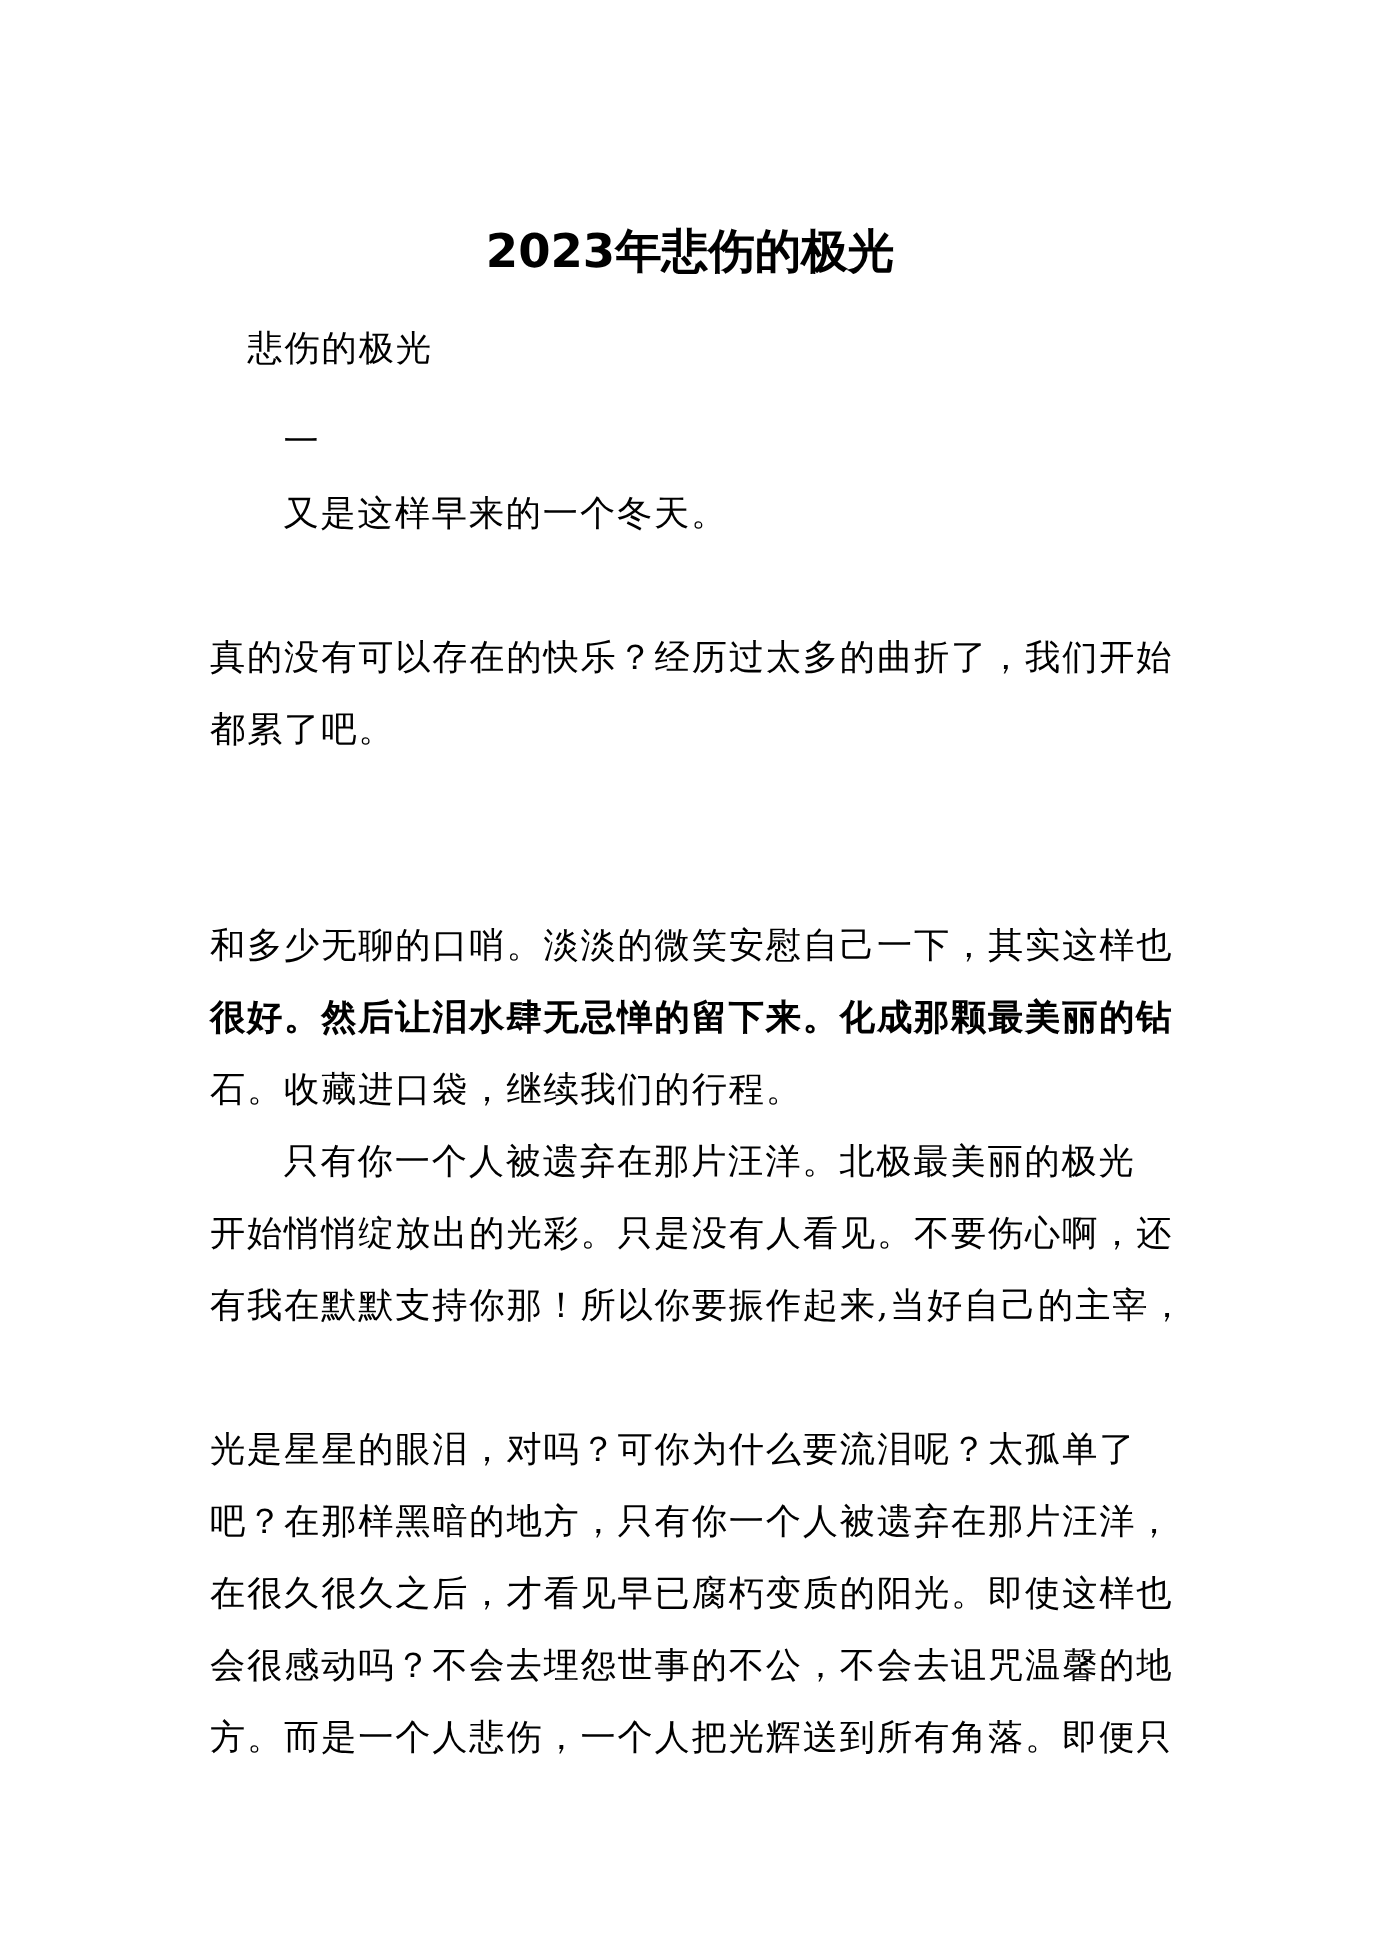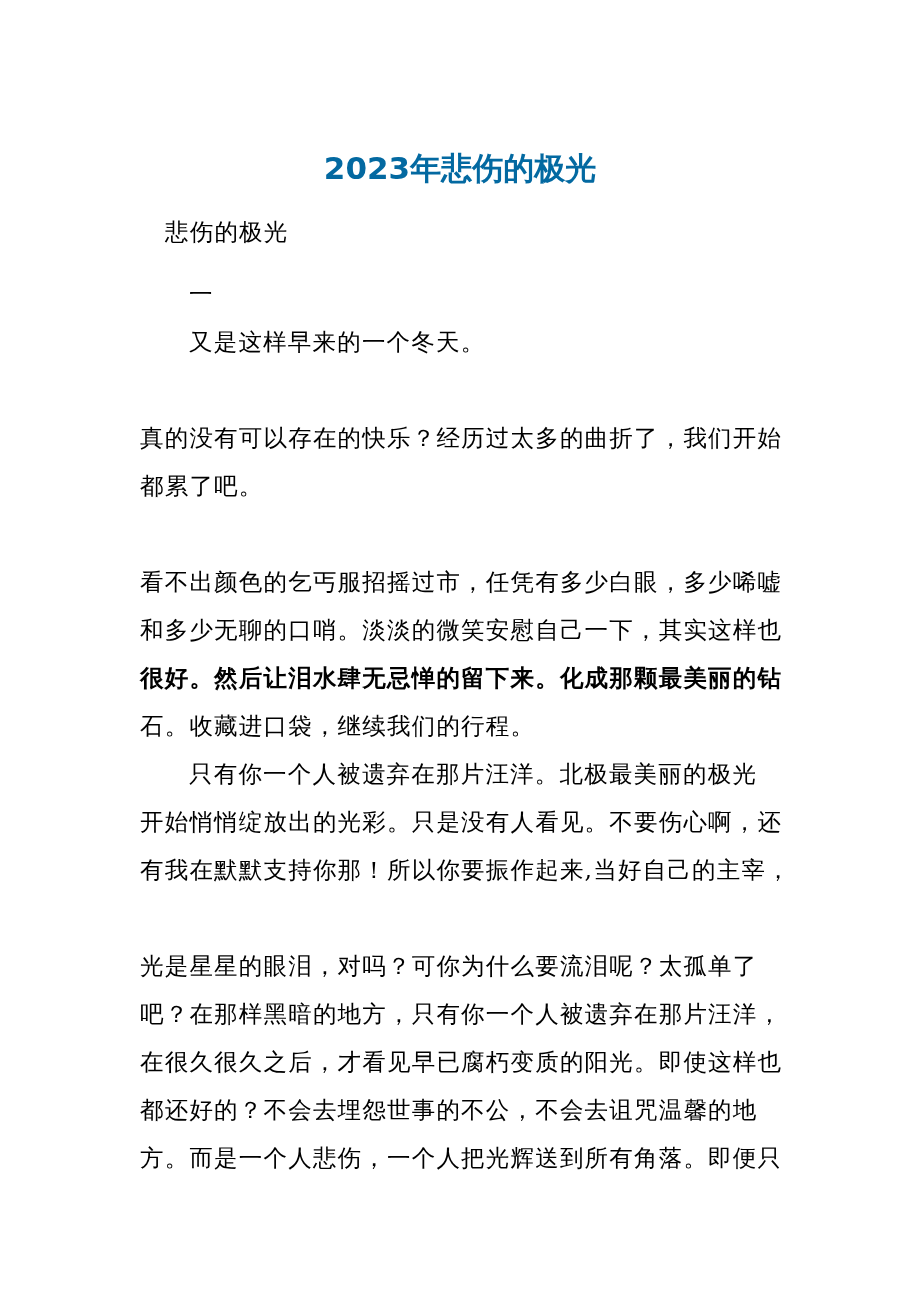--- a/index.html
+++ b/index.html
@@ -41,36 +41,35 @@
       font-size: 23.5px;
       line-height: 32px;
       white-space: nowrap;
       letter-spacing: 1.2px;
     }
   </style>
 </head>
 <body>
 
 <div class="page">
-  <div class="title" style="color:#0369a1">2023年悲伤的极光</div>
+  <div class="title" style="color:#000000">2023年悲伤的极光</div>
 
   <div class="line" style="left:165px; top:216px;">悲伤的极光</div>
   <div class="line" style="left:189px; top:278px;">一</div>
 
   <div class="line" style="left:189px; top:326px;">又是这样早来的一个冬天。</div>
 
   <div class="line" style="top:422px;">真的没有可以存在的快乐？经历过太多的曲折了，我们开始</div>
   <div class="line" style="top:470px;">都累了吧。</div>
 
-  <div class="line" style="top:566px;">看不出颜色的乞丐服招摇过市，任凭有多少白眼，多少唏嘘</div>
   <div class="line" style="top:614px;">和多少无聊的口哨。淡淡的微笑安慰自己一下，其实这样也</div>
   <div class="line" style="top:662px;font-weight:bold;">很好。然后让泪水肆无忌惮的留下来。化成那颗最美丽的钻</div>
   <div class="line" style="top:710px;">石。收藏进口袋，继续我们的行程。</div>
 
   <div class="line" style="left:189px; top:758px;">只有你一个人被遗弃在那片汪洋。北极最美丽的极光</div>
   <div class="line" style="top:806px;">开始悄悄绽放出的光彩。只是没有人看见。不要伤心啊，还</div>
   <div class="line" style="top:854px;">有我在默默支持你那！所以你要振作起来,当好自己的主宰，</div>
   <div class="line" style="top:950px;">光是星星的眼泪，对吗？可你为什么要流泪呢？太孤单了</div>
   <div class="line" style="top:998px;">吧？在那样黑暗的地方，只有你一个人被遗弃在那片汪洋，</div>
   <div class="line" style="top:1046px;">在很久很久之后，才看见早已腐朽变质的阳光。即使这样也</div>
-  <div class="line" style="top:1094px;">都还好的？不会去埋怨世事的不公，不会去诅咒温馨的地</div>
+  <div class="line" style="top:1094px;">会很感动吗？不会去埋怨世事的不公，不会去诅咒温馨的地</div>
   <div class="line" style="top:1142px;">方。而是一个人悲伤，一个人把光辉送到所有角落。即便只</div>
 </div>
 
 </body></html>

